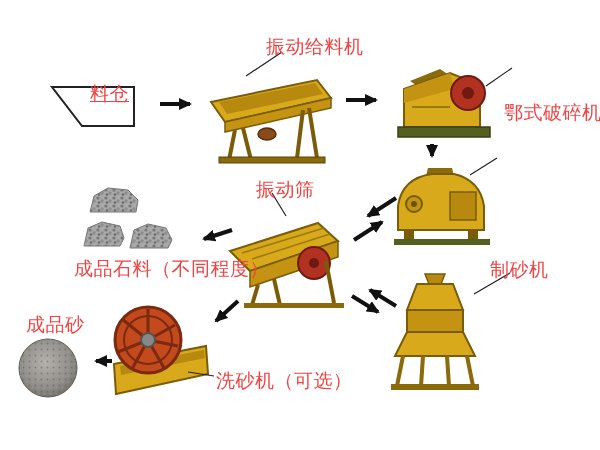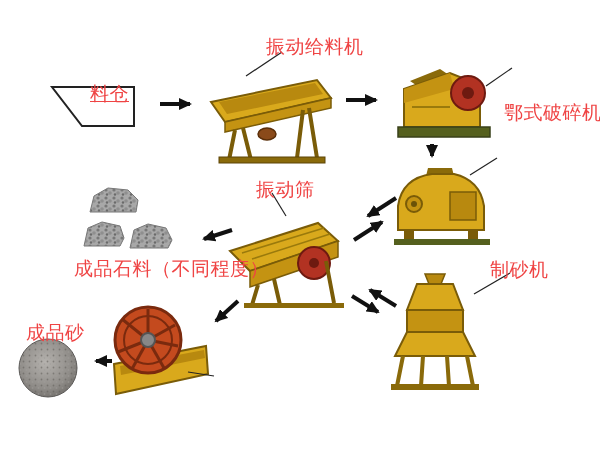--- a/index.html
+++ b/index.html
@@ -168,16 +168,17 @@
       <line x1="272" y1="193" x2="286" y2="216"></line>
       <line x1="214" y1="376" x2="188" y2="372"></line>
     </g>
   </svg>
 
   <div class="label" style="left:90px;  top:83px;text-decoration:underline;">料仓</div>
   <div class="label" style="left:266px; top:36px;">振动给料机</div>
   <div class="label" style="left:504px; top:54px;margin-top:48px;">鄂式破碎机</div>
   <div class="label" style="left:256px; top:179px;font-family:Liberation Serif, serif;">振动筛</div>
   <div class="label" style="left:490px; top:259px;">制砂机</div>
+  <div class="label" style="left:216px; top:370px;">洗砂机（可选）</div>
   <div class="label" style="left:66px;  top:258px;margin-left:8px;">成品石料（不同程度）</div>
-  <div class="label" style="left:26px;  top:324px;font-family:Liberation Mono, monospace;">成品砂</div>
+  <div class="label" style="left:26px;  top:314px;">成品砂</div>
 
 </div>
 
 </body></html>

